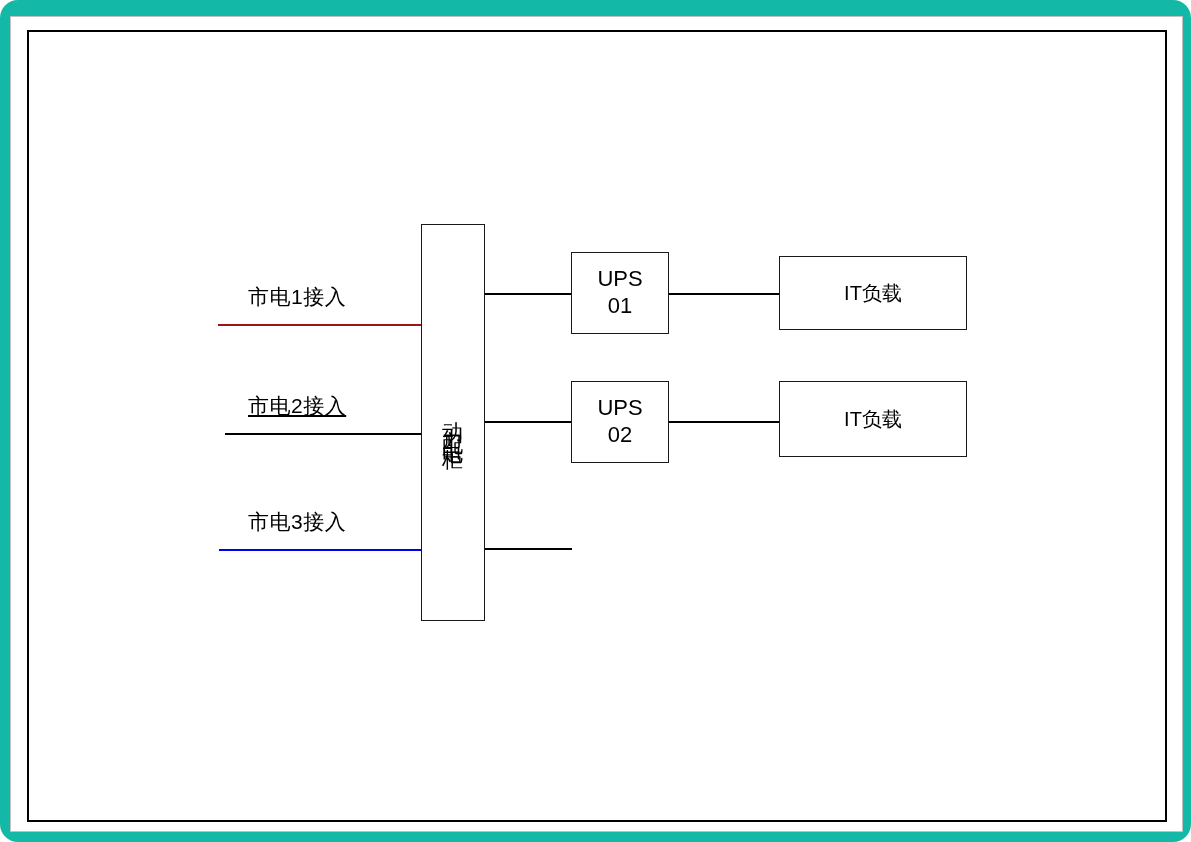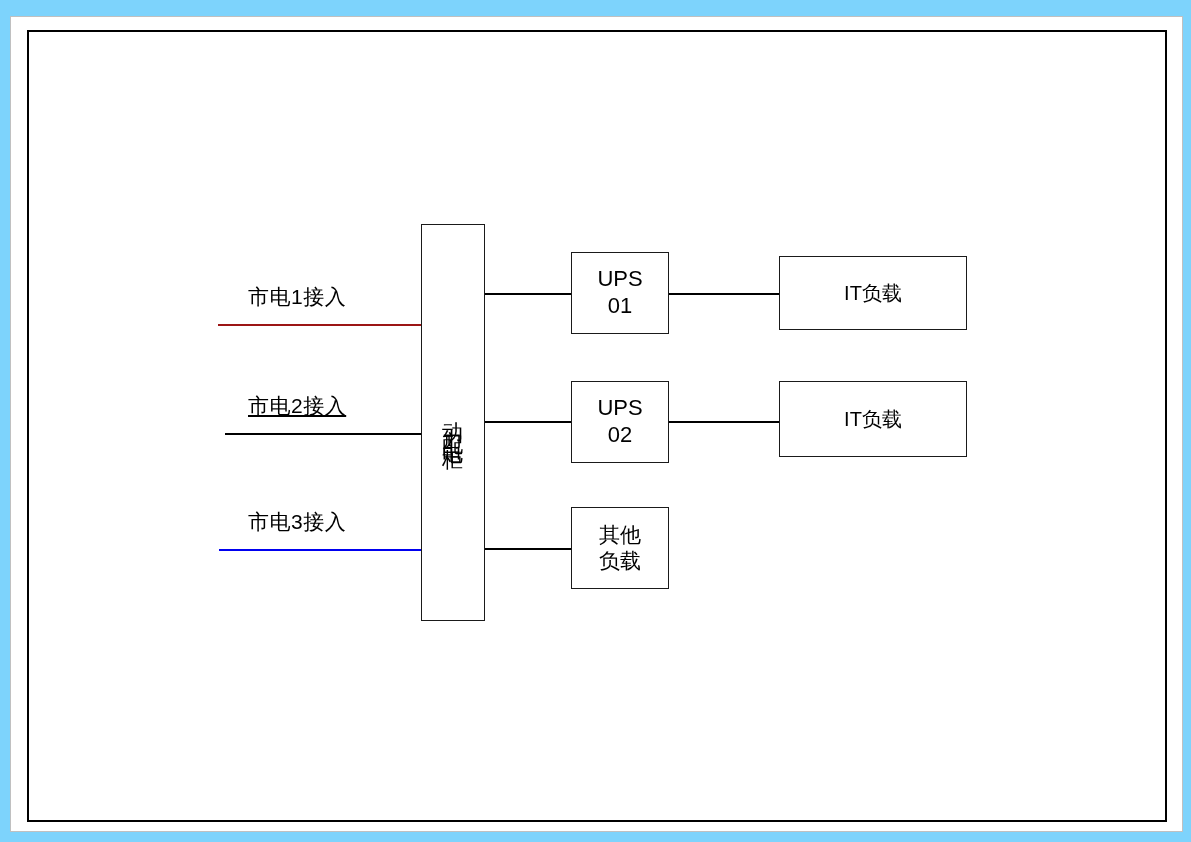--- a/index.html
+++ b/index.html
@@ -9,22 +9,23 @@
     background: #ffffff;
   }
   body {
     font-family: "Liberation Sans", "DejaVu Sans", sans-serif;
   }
 
   #canvas {
     position: relative;
     width: 1191px;
     height: 842px;
-    background: #7dd3fc;
+    background: #14b8a6;
     overflow: hidden;
+    border-radius: 18px;
   }
 
   
   .outer-frame {
     position: absolute;
     left: 10px;
     top: 16px;
     width: 1173px;
     height: 816px;
     border: 1px solid #c0c0c0;
@@ -145,20 +146,18 @@
   <div class="node cabinet">
     <span class="v-text">动力配电柜</span>
   </div>
 
   <div class="node ups01">UPS
 01</div>
 
   <div class="node ups02">UPS
 02</div>
 
-  <div class="node other">其他
-负载</div>
 
   <div class="node itload1">IT负载</div>
 
   <div class="node itload2">IT负载</div>
 
 </div>
 
 </body></html>

